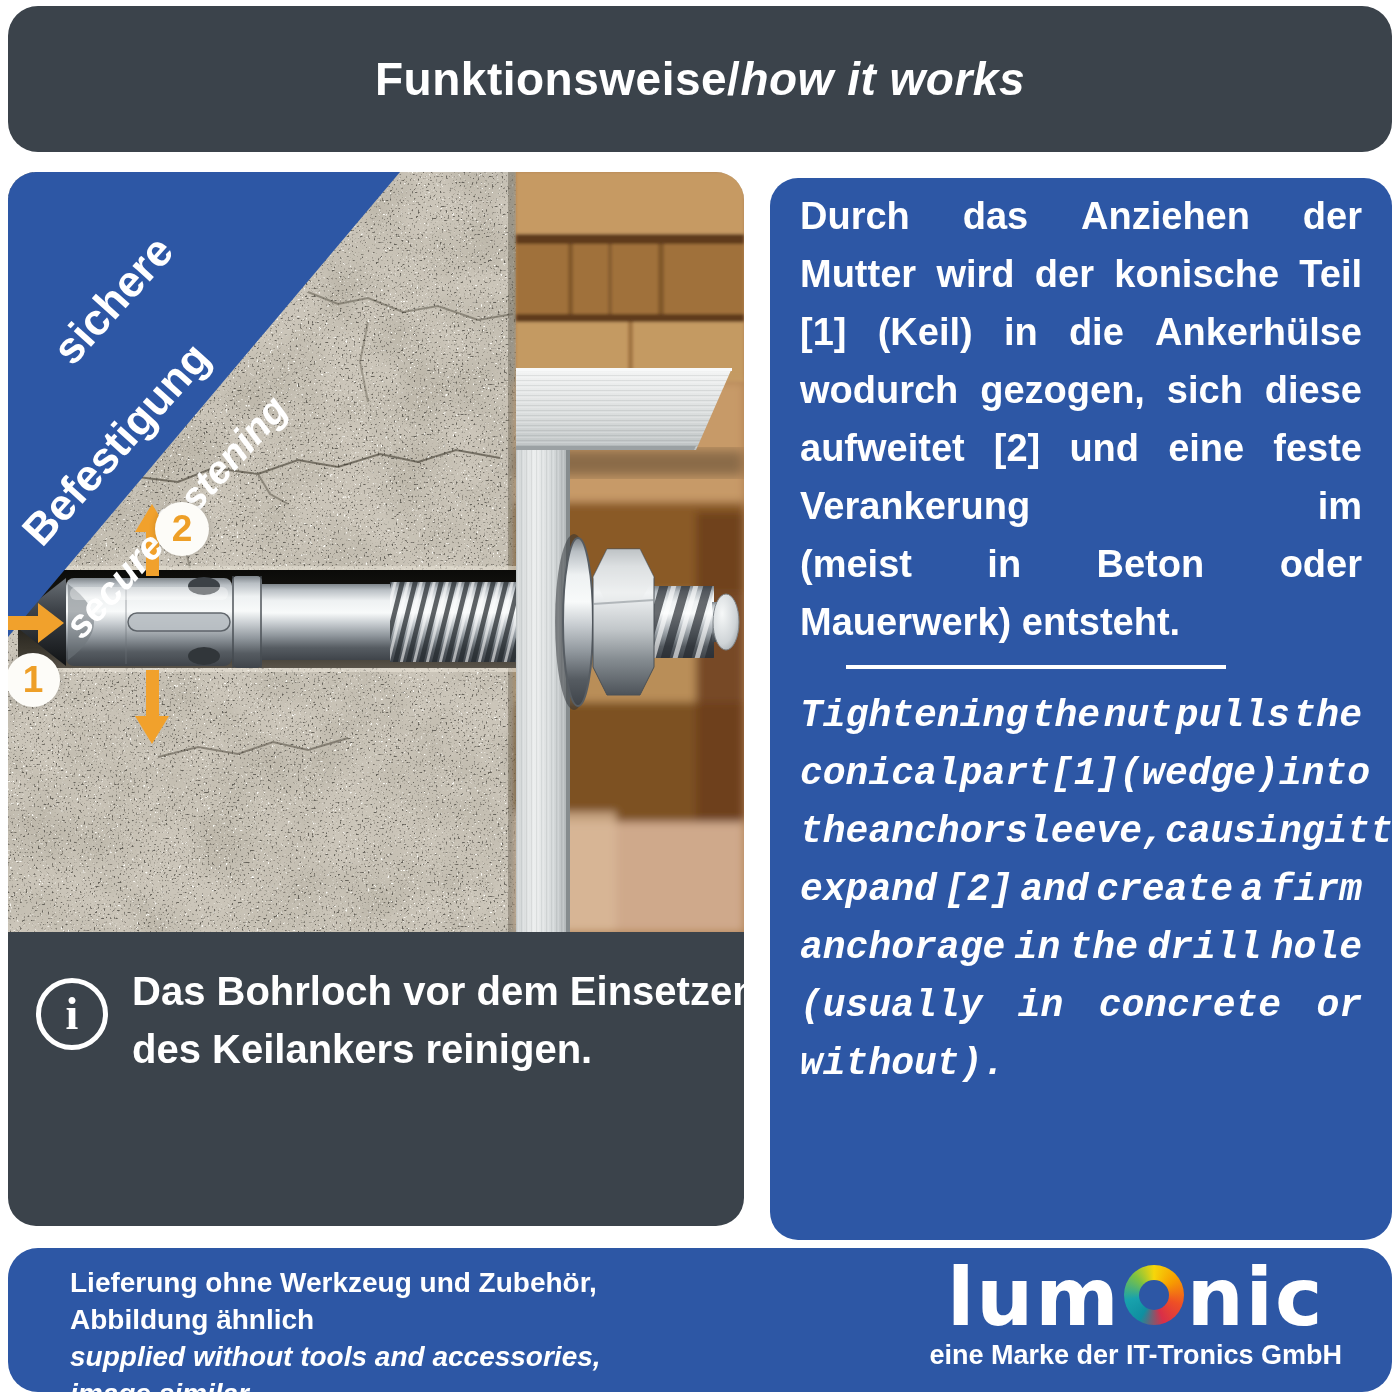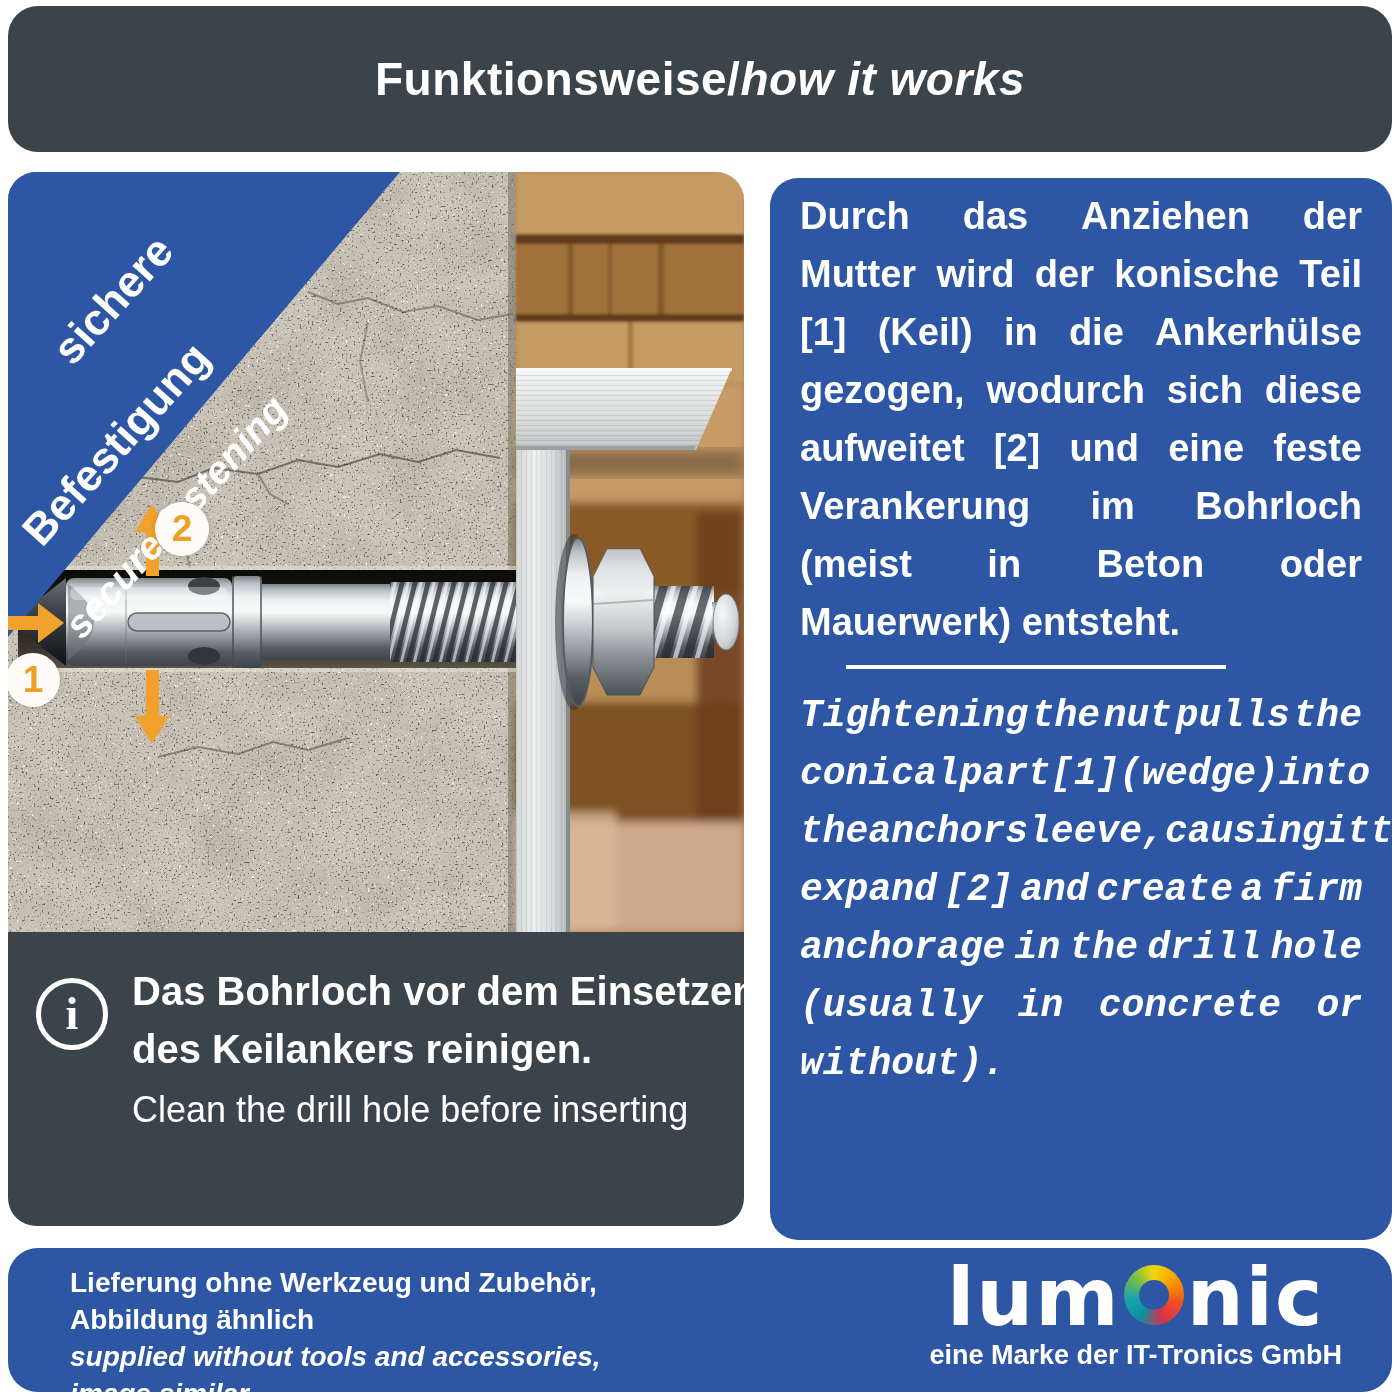--- a/index.html
+++ b/index.html
@@ -275,21 +275,20 @@
   <div class="infobox">
     <div class="info-icon">
         <span>i</span>
       </div>
     <div class="info-text">
       <div class="de">
           <div>Das Bohrloch vor dem Einsetzen</div>
           <div>des Keilankers reinigen.</div>
         </div>
       <div class="en">
-          <div>Clean the drill hole before inserting</div>
         </div>
     </div>
   </div>
 
   <div class="panel">
     <div class="para de">
         <div class="jline">
           <span>Durch</span>
           <span>das</span>
           <span>Anziehen</span>
@@ -303,36 +302,35 @@
           <span>Teil</span>
         </div>
         <div class="jline">
           <span>[1]</span>
           <span>(Keil)</span>
           <span>in</span>
           <span>die</span>
           <span>Ankerhülse</span>
         </div>
         <div class="jline">
+          <span>wodurch</span>
           <span>gezogen,</span>
-          <span>wodurch</span>
           <span>sich</span>
           <span>diese</span>
         </div>
         <div class="jline">
           <span>aufweitet</span>
           <span>[2]</span>
           <span>und</span>
           <span>eine</span>
           <span>feste</span>
         </div>
         <div class="jline">
           <span>Verankerung</span>
           <span>im</span>
-          <span>Bohrloch</span>
         </div>
         <div class="jline">
           <span>(meist</span>
           <span>in</span>
           <span>Beton</span>
           <span>oder</span>
         </div>
         <div>Mauerwerk) entsteht.</div>
       </div>
     <div class="divider"></div>

